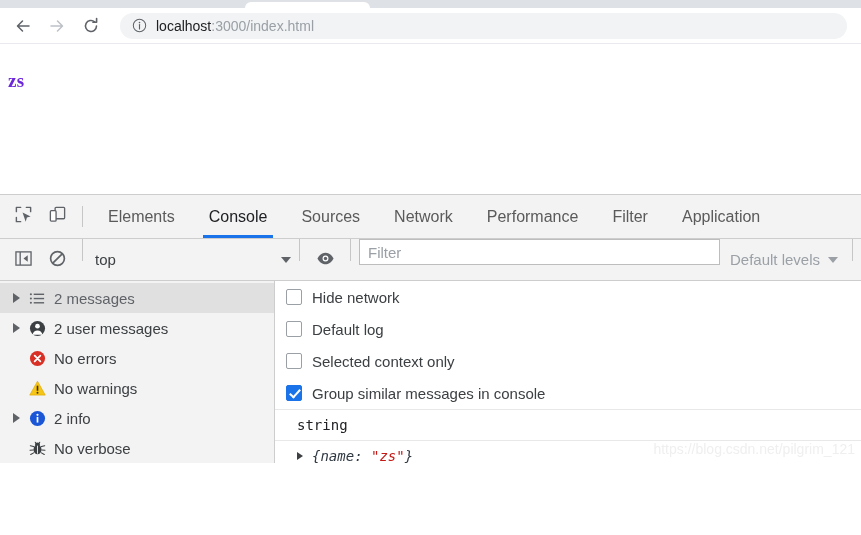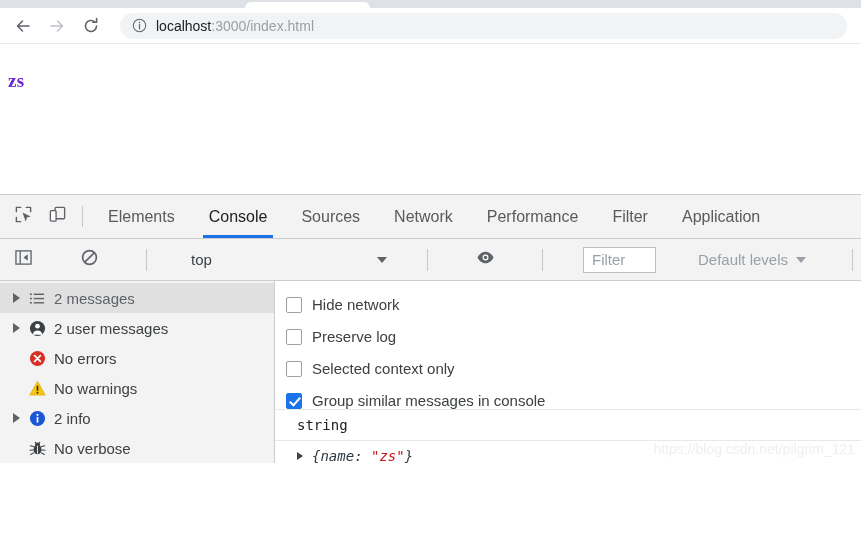--- a/index.html
+++ b/index.html
@@ -133,23 +133,21 @@
     left: 11px; right: 11px; bottom: 0;
     height: 3px;
     background: #1a73e8;
   }
 
   #console-toolbar {
     height: 42px;
     background: #f3f3f3;
     border-bottom: 1px solid #cdcdcd;
     display: flex;
-    align-items: center;
-    flex: 0 0 auto;
-    gap: 32px;
+    flex: 0 0 auto;
   }
   #console-toolbar .ct-btn {
     width: 34px; height: 42px;
     display: flex; align-items: center; justify-content: center;
     flex: 0 0 auto;
   }
   #console-toolbar .ct-btn:first-child { margin-left: 6px; }
   .ct-sep {
     width: 1px; height: 22px;
     background: #c6c6c6;
@@ -243,21 +241,21 @@
   
   #console-main {
     flex: 1 1 auto;
     background: #ffffff;
     overflow: hidden;
     position: relative;
   }
   .setting-row {
     height: 32px;
     display: flex;
-    align-items: flex-end;
+    align-items: center;
     padding-left: 11px;
     font-size: 15px;
     color: #3c4043;
   }
   .cbx {
     width: 16px; height: 16px;
     border: 1px solid #9aa0a6;
     border-radius: 2px;
     background: #ffffff;
     flex: 0 0 auto;
@@ -567,21 +565,21 @@
     </div>
 
     <div id="console-main">
 
       <div class="setting-row">
         <span class="cbx"></span>
         <span>Hide network</span>
       </div>
       <div class="setting-row">
         <span class="cbx"></span>
-        <span>Preserve log</span>
+        <span>Default log</span>
       </div>
       <div class="setting-row">
         <span class="cbx"></span>
         <span>Selected context only</span>
       </div>
       <div class="setting-row">
         <span class="cbx checked"></span>
         <span>Group similar messages in console</span>
       </div>
 

